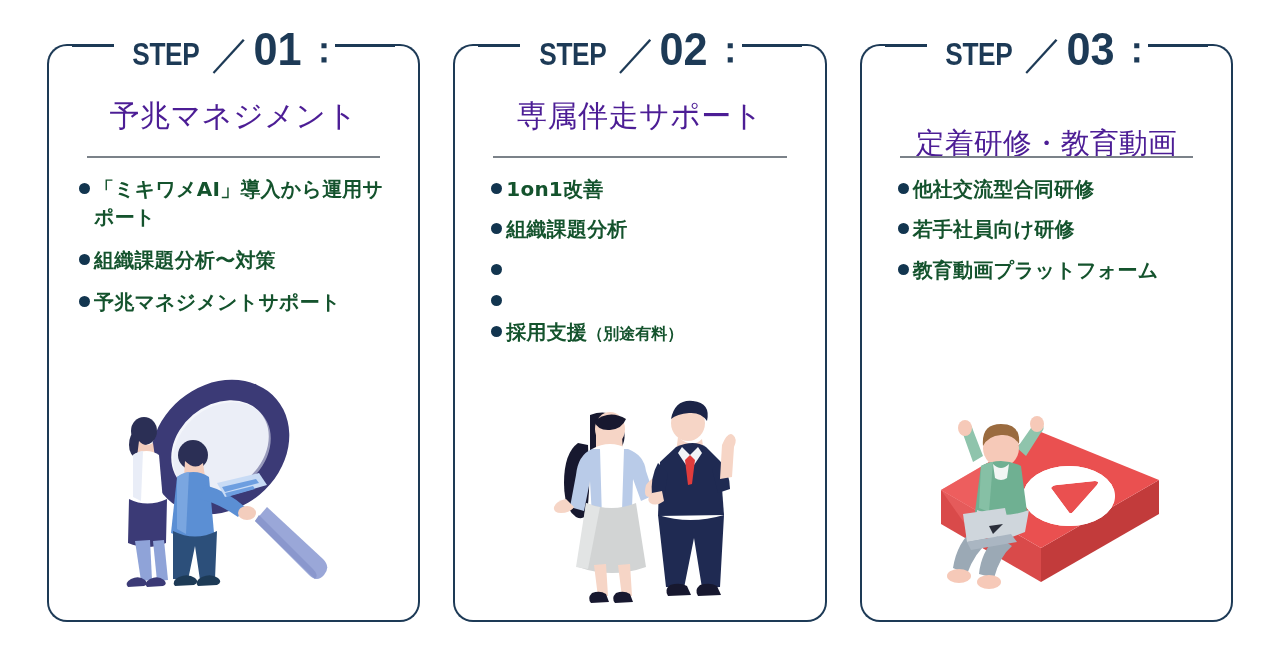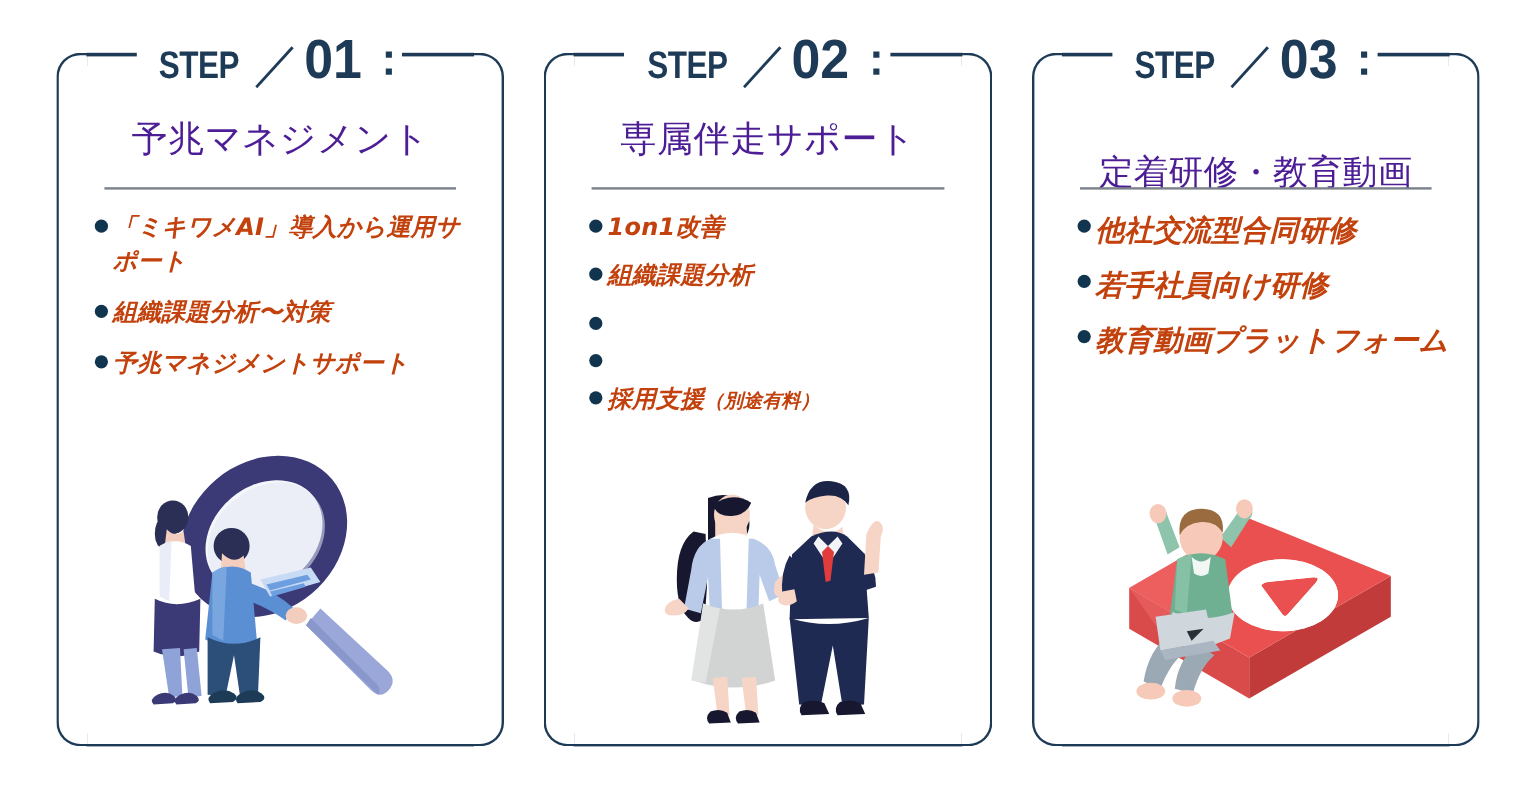--- a/index.html
+++ b/index.html
@@ -161,45 +161,44 @@
     left: 32px;
     right: 18px;
     margin: 0;
     padding: 0;
     list-style: none;
   }
   .bullet {
     display: flex;
     align-items: flex-start;
     margin-bottom: 14px;
-    color: #c2410c;
+    color: #14532d;
     font-family: "DejaVu Sans", sans-serif;
     font-weight: 700;
     font-size: 20px;
     line-height: 1.42;
     letter-spacing: 0.2px;
-    font-style: italic;
   }
   .dot {
     flex: 0 0 auto;
     width: 11px;
     height: 11px;
     border-radius: 50%;
     background: #12354f;
     margin-top: 8px;
     margin-right: 4px;
   }
   .bullet-text .sub {
     font-size: 16px;
     letter-spacing: 0px;
   }
   .card-2 .bullets { left: 38px; }
   .card-3 .bullets { left: 38px; }
   .card-2 .bullet { font-size: 20px; margin-bottom: 12px; }
-  .card-3 .bullet { font-size: 24px; margin-bottom: 12px; }
+  .card-3 .bullet { font-size: 20px; margin-bottom: 12px; }
 
   
   .art {
     position: absolute;
     bottom: 18px;
     left: 0;
     right: 0;
     height: 250px;
     display: flex;
     align-items: flex-end;

